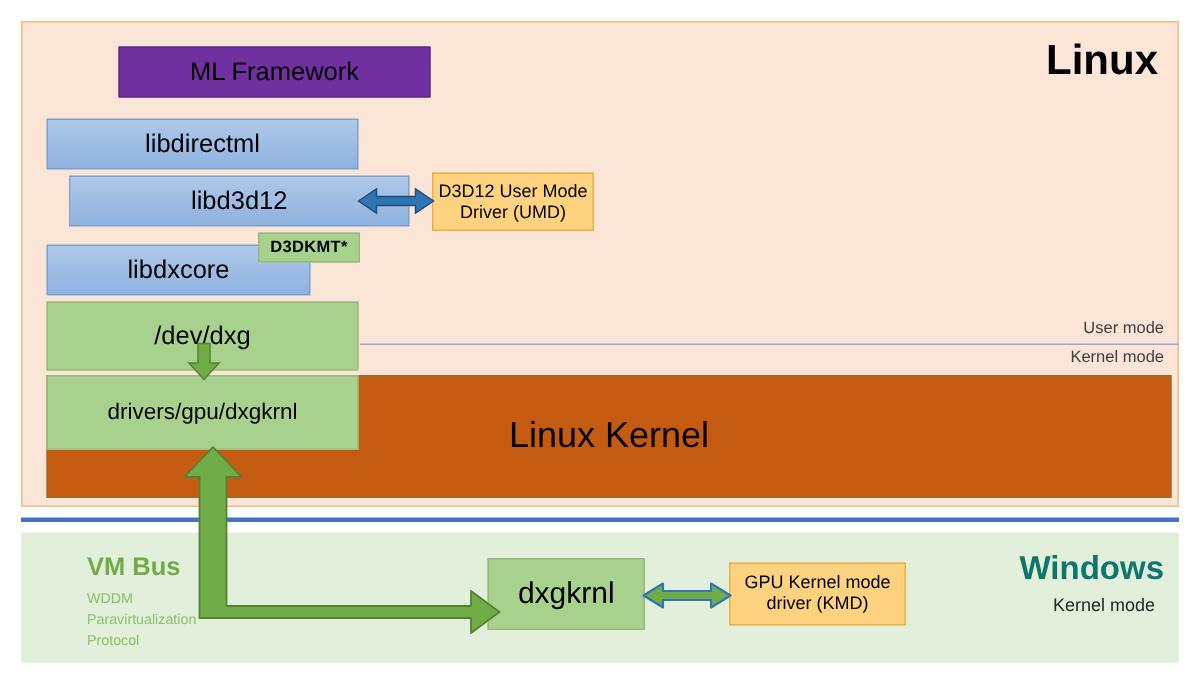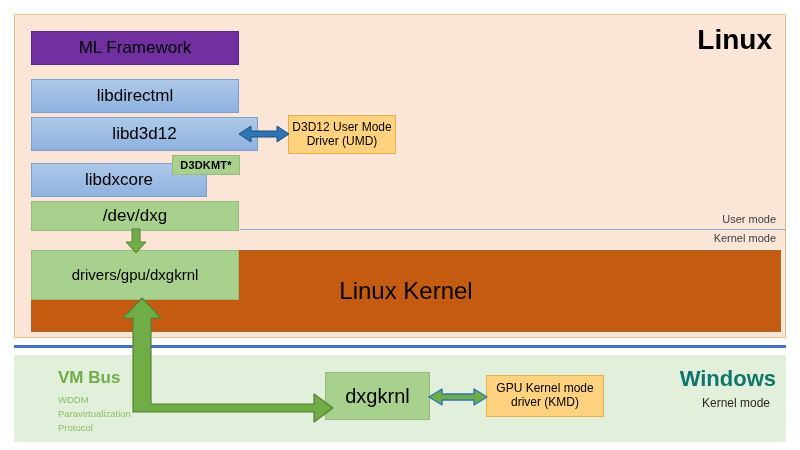--- a/index.html
+++ b/index.html
@@ -20,28 +20,28 @@
 
   
   .box{position:absolute;box-sizing:border-box;display:flex;
        align-items:center;justify-content:center;text-align:center;
        color:#000;line-height:1.15;}
 
   .blue-box{background:linear-gradient(180deg,#aec8e8 0%,#8fb2e0 100%);
             border:1px solid #7ba0cf;font-size:17px;}
   .green-box{background:#a9d18e;border:1px solid #9ab97f;font-size:17px;}
   .amber-box{background:#ffd280;border:1px solid #e8b04b;font-size:12px;}
-  .purple-box{background:#7030a0;border:1px solid #5d2785;font-size:17px;color:#000;}
+  .purple-box{background:#7030a0;border:1px solid #5d2785;font-size:17px;color:#000;margin-left:48px;}
 
   
   #ml-framework   {left:31px; top:31px;  width:208px;height:34px;}
   #libdirectml    {left:31px; top:79px;  width:208px;height:34px;}
-  #libd3d12       {left:31px; top:117px; width:227px;height:34px;}
+  #libd3d12       {left:46px; top:117px; width:227px;height:34px;}
   #libdxcore      {left:31px; top:163px; width:176px;height:34px;}
-  #devdxg         {left:31px; top:201px; width:208px;height:30px;}
+  #devdxg         {left:31px; top:201px; width:208px;height:46px;}
 
   #d3dkmt-badge{left:172px;top:155px;width:68px;height:20px;
                 background:#a9d18e;border:1px solid #9ab97f;
                 font-size:11px;font-weight:bold;letter-spacing:.2px;}
 
   #umd-box{left:288px;top:115px;width:108px;height:39px;}
 
   
   #mode-line{position:absolute;left:240px;top:229px;width:546px;height:1px;
              background:#8ea9db;}

